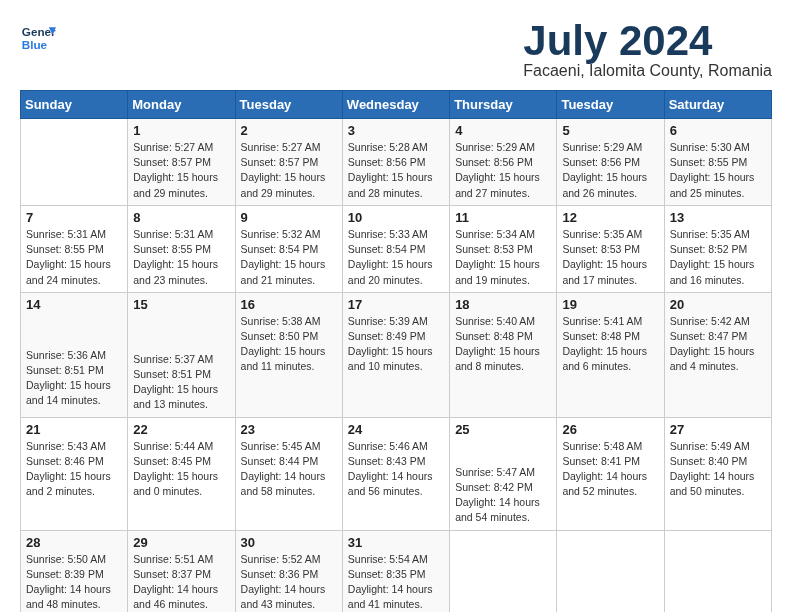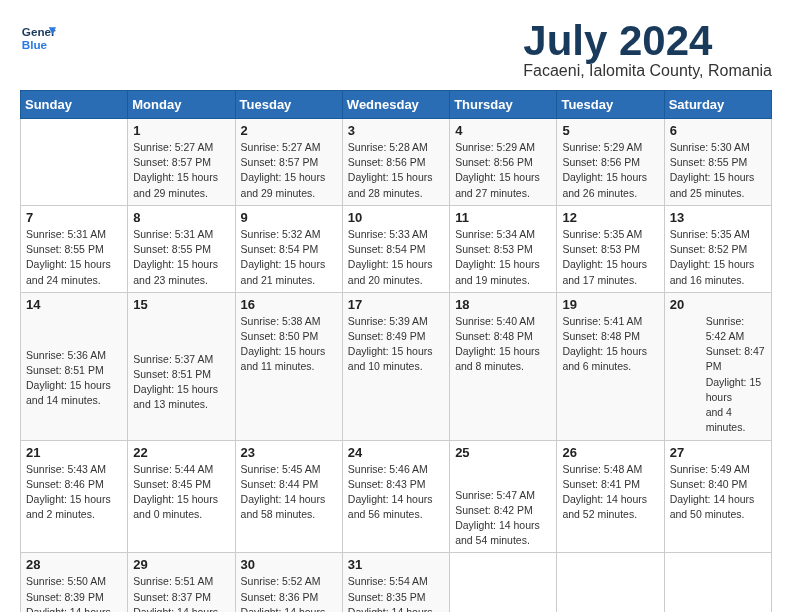--- a/index.html
+++ b/index.html
@@ -239,21 +239,21 @@
         </td>
         <td>
           <span class="day-num">19</span>
           <div class="day-info" style="white-space: pre-line;">Sunrise: 5:41 AM
 Sunset: 8:48 PM
 Daylight: 15 hours
 and 6 minutes.</div>
         </td>
         <td>
           <span class="day-num">20</span>
-          <div class="day-info" style="white-space: pre-line; margin-left: 36px;">Sunrise: 5:42 AM
+          <div class="day-info" style="white-space: pre-line;">Sunrise: 5:42 AM
 Sunset: 8:47 PM
 Daylight: 15 hours
 and 4 minutes.</div>
         </td>
       </tr>
       <tr>
         <td>
           <span class="day-num">21</span>
           <div class="day-info" style="white-space: pre-line;">Sunrise: 5:43 AM
 Sunset: 8:46 PM

